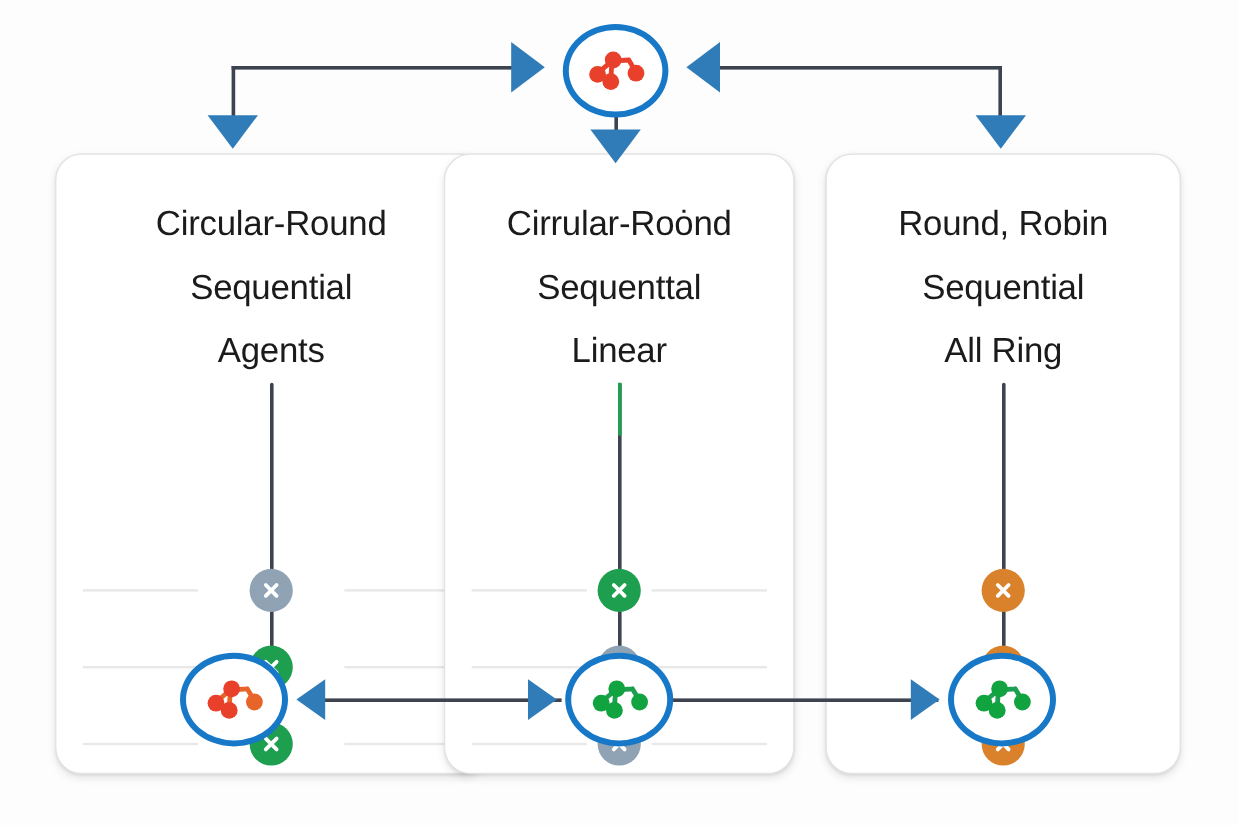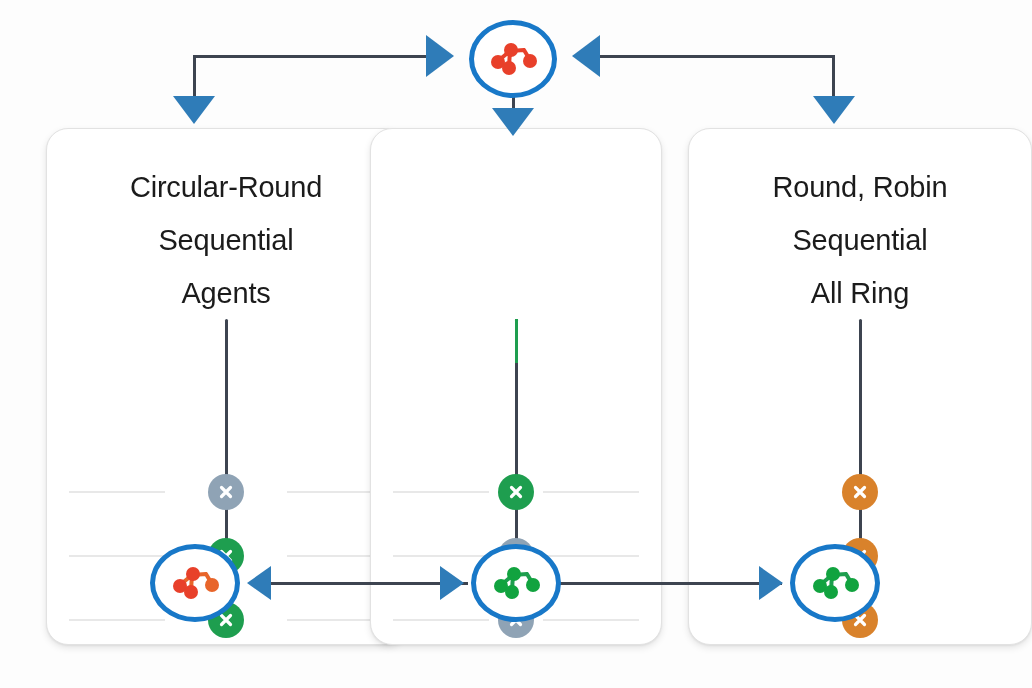--- a/index.html
+++ b/index.html
@@ -24,21 +24,21 @@
     top: 128px;
     height: 517px;
     background: #ffffff;
     border: 1px solid #e2e2e2;
     border-radius: 22px;
     box-shadow: 0 3px 7px rgba(0,0,0,0.10), 0 1px 2px rgba(0,0,0,0.06);
     box-sizing: border-box;
   }
   #card-1 { left: 46px;  width: 360px; }
   #card-2 { left: 370px; width: 292px; }
-  #card-3 { left: 688px; width: 344px; }
+  #card-3 { left: 688px; width: 296px; }
 
   .card-title {
     position: absolute;
     left: 0; right: 0;
     top: 32px;
     text-align: center;
     font-size: 29px;
     line-height: 53px;
     color: #1b1b1b;
     font-family: "Liberation Sans", sans-serif;
@@ -221,20 +221,23 @@
       <div class="rail right"></div>
       <div class="node" style="background:#1e9e4f;">
         <svg width="18" height="18" viewBox="0 0 18 18">
           <path d="M4.5 4.5 L13.5 13.5 M13.5 4.5 L4.5 13.5" stroke="#ffffff" stroke-width="3.2" stroke-linecap="round"></path>
         </svg>
       </div>
     </div>
   </div>
 
   <div class="card" id="card-2">
+    <div class="card-title">Cirrular-Roȯnd
+Sequenttal
+Linear</div>
     <div class="spine green-top"></div>
 
     <div class="node-row" style="top:345px;">
       <div class="rail left"></div>
       <div class="rail right"></div>
       <div class="node" style="background:#1e9e4f;">
         <svg width="18" height="18" viewBox="0 0 18 18">
           <path d="M4.5 4.5 L13.5 13.5 M13.5 4.5 L4.5 13.5" stroke="#ffffff" stroke-width="3.2" stroke-linecap="round"></path>
         </svg>
       </div>

